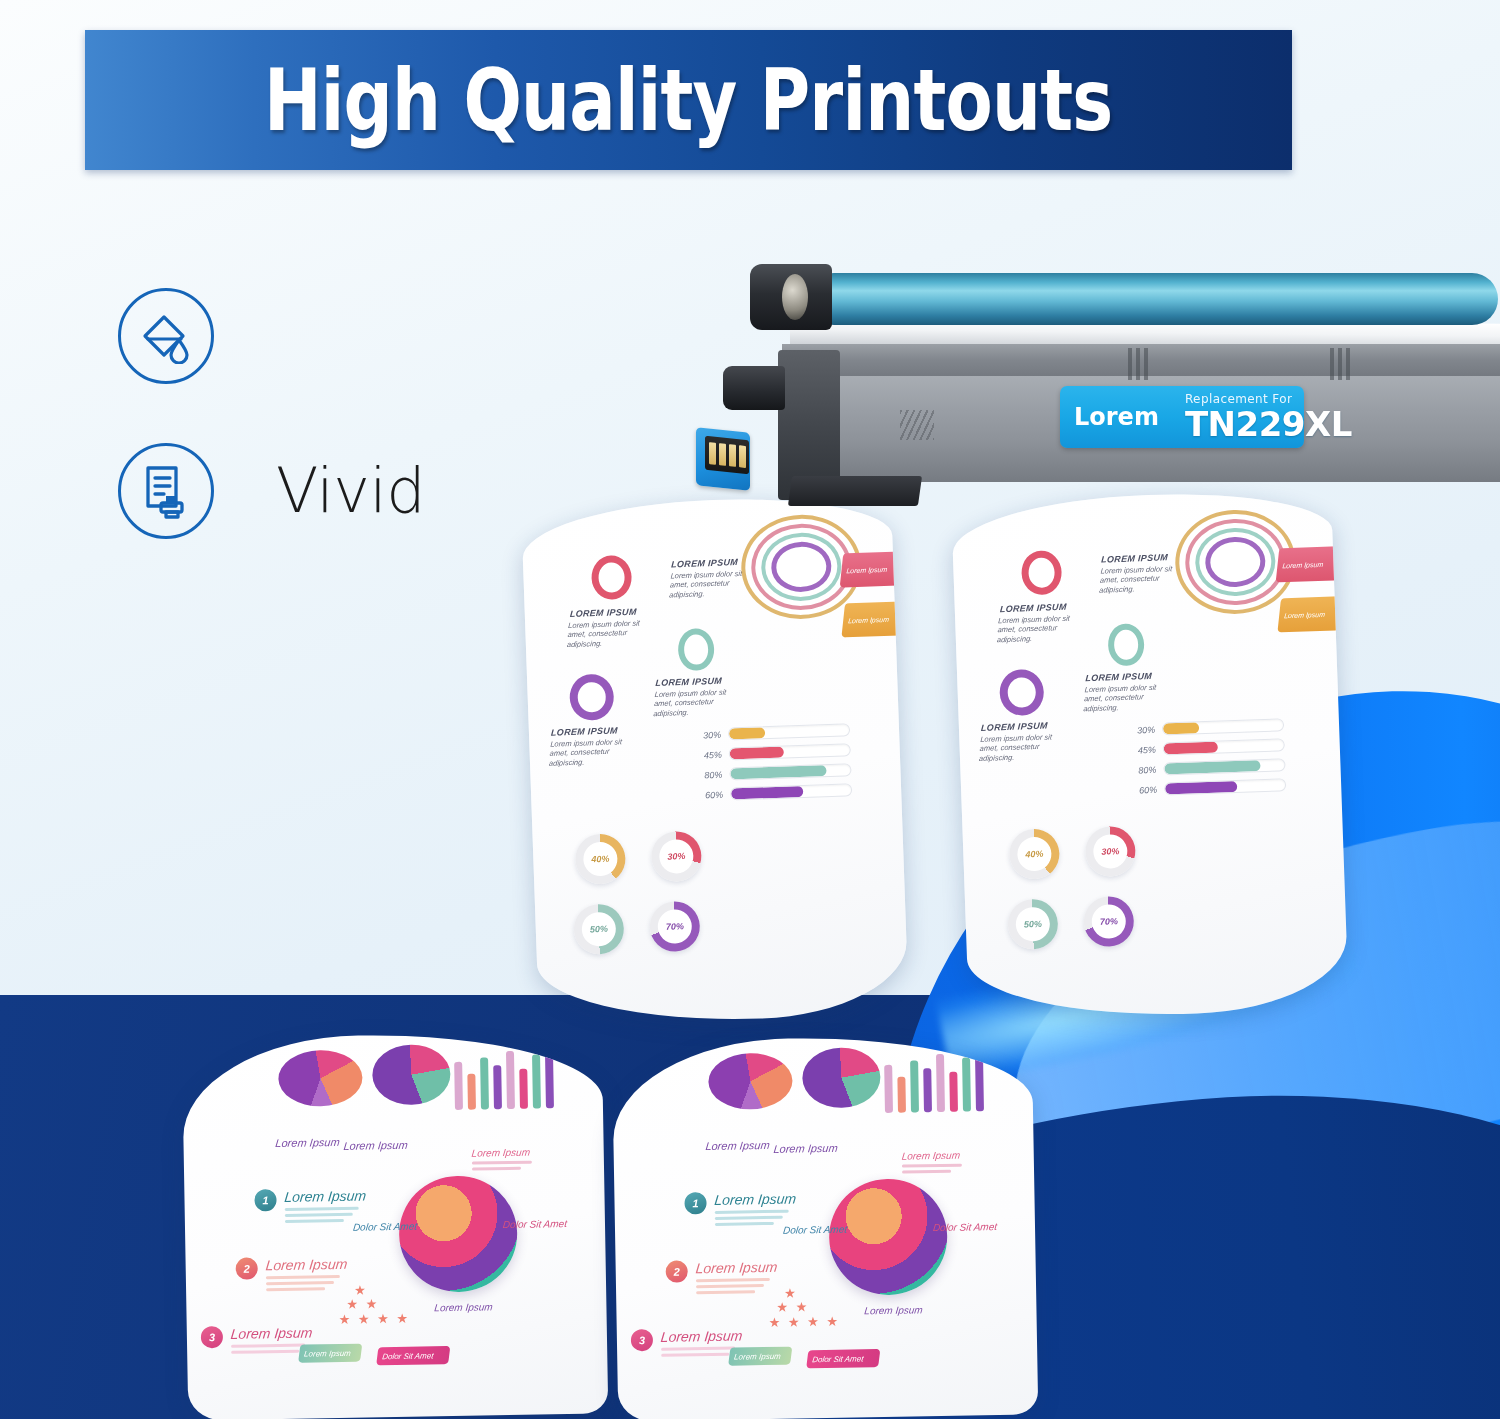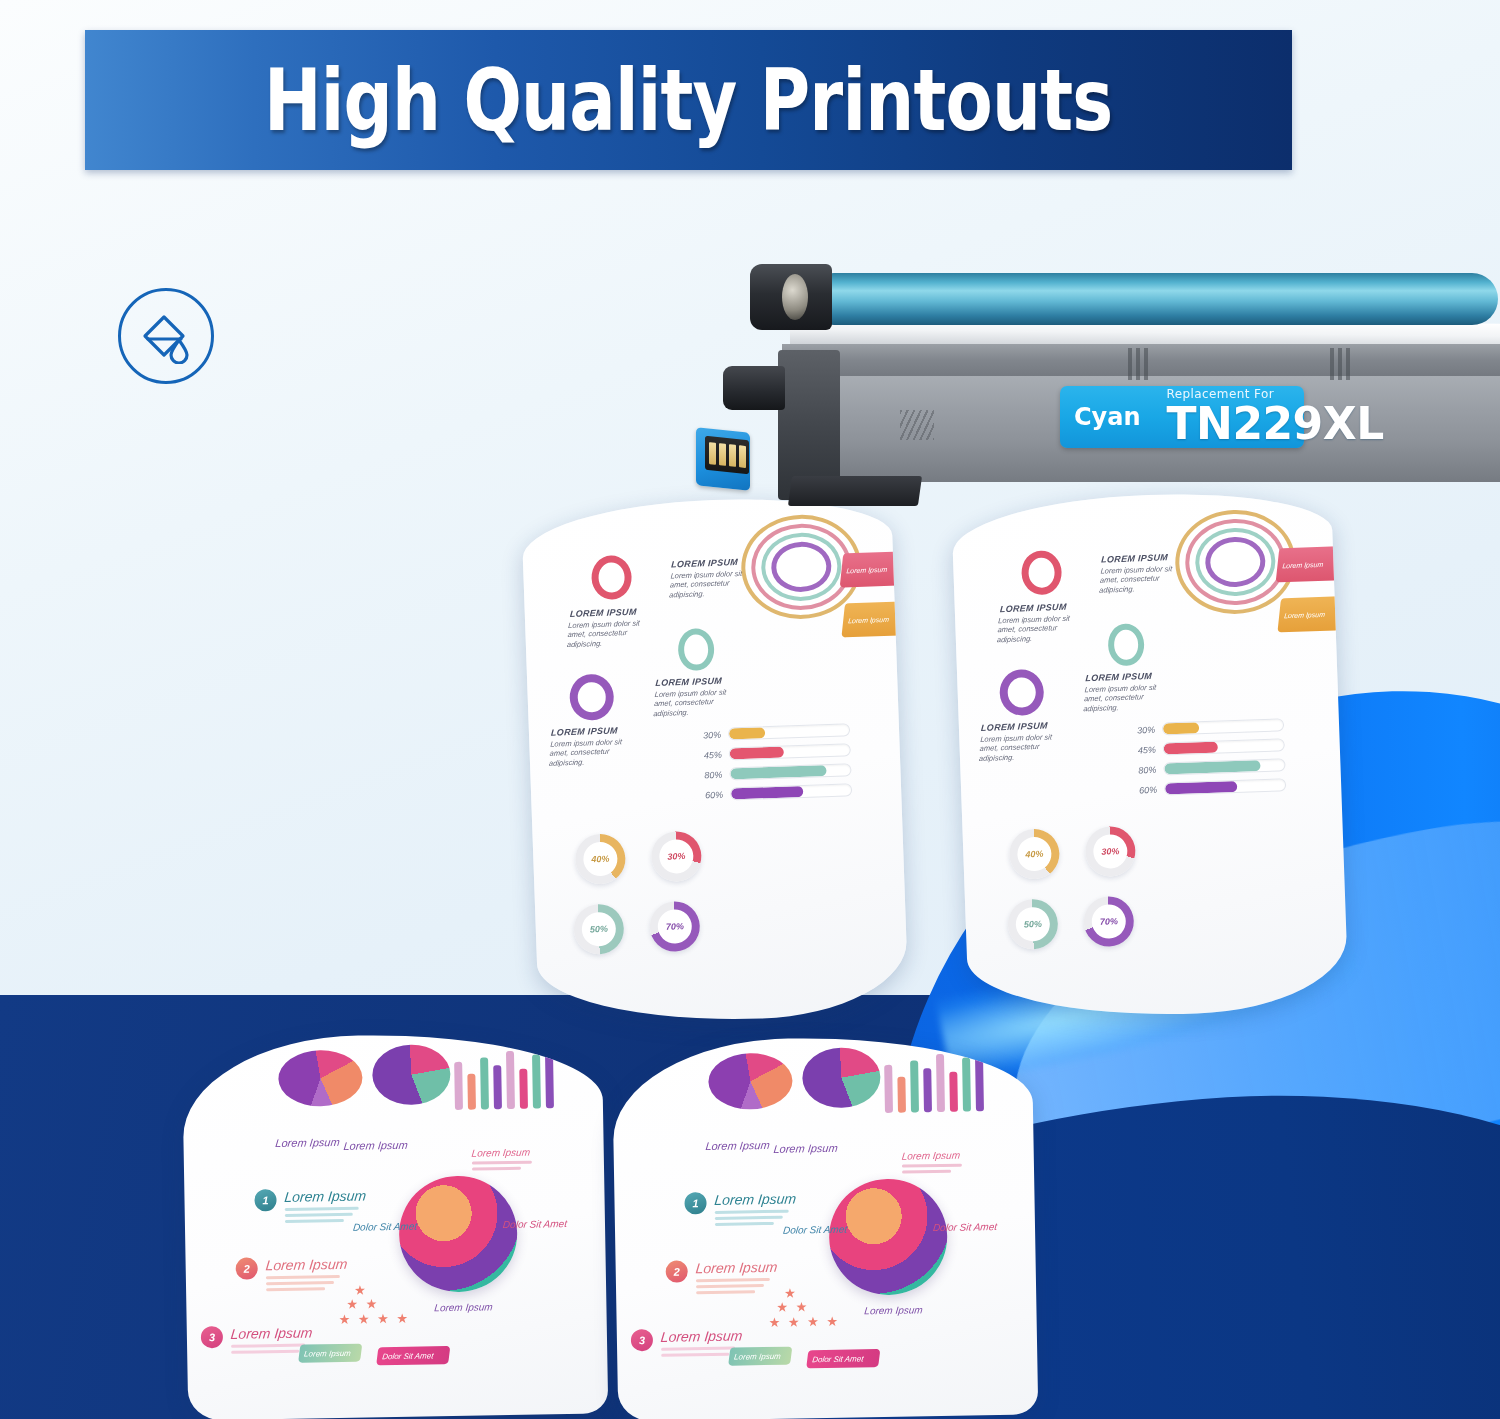--- a/index.html
+++ b/index.html
@@ -165,21 +165,21 @@
     padding-right:13px;
   }
   .tag-sep { width:2px; height:40px; background:rgba(255,255,255,.80); }
   .tag-right { padding-left:13px; display:flex; flex-direction:column; gap:2px; }
   .tag-repl {
     font-family:"DejaVu Sans", sans-serif; font-size:12px; color:#eaf7ff;
     letter-spacing:.4px; line-height:1;
   }
   .tag-model {
     font-family:"DejaVu Sans", sans-serif; font-weight:bold;
-    font-size:44px; color:#ffffff; line-height:1; letter-spacing:-.5px;
+    font-size:34px; color:#ffffff; line-height:1; letter-spacing:-.5px;
     text-shadow:0 1px 2px rgba(0,60,100,.35);
   }
 
   
   .sheet {
     position:absolute;
     background:linear-gradient(170deg,#ffffff 0%,#fdfdfe 55%,#f3f5f8 100%);
     box-shadow:0 6px 22px rgba(25,55,110,.22);
     overflow:hidden;
   }
@@ -274,20 +274,34 @@
     <div class="feature">
       <div class="feat-ico">
         <svg width="56" height="56" viewBox="0 0 56 56" fill="none" stroke="#1565b8" stroke-width="3.2" stroke-linecap="round" stroke-linejoin="round">
           <path d="M26 9 L45 28 L26 47 L7 28 Z"></path>
           <path d="M10 31 L43 31"></path>
           <path d="M41 32 c-5 7 -8 11 -8 15 a8 8 0 0 0 16 0 c0 -4 -3 -8 -8 -15 z"></path>
         </svg>
       </div>
     </div>
 
+    <div class="feature">
+      <div class="feat-ico">
+        <svg width="54" height="56" viewBox="0 0 54 56" fill="none" stroke="#1565b8" stroke-width="3.3" stroke-linecap="round" stroke-linejoin="round">
+          <path d="M9 5 h28 v38 h-28 z"></path>
+          <line x1="16" y1="15" x2="31" y2="15"></line>
+          <line x1="16" y1="23" x2="31" y2="23"></line>
+          <line x1="16" y1="31" x2="25" y2="31"></line>
+          <rect x="27" y="33" width="10" height="7" fill="#1565b8" stroke="none"></rect>
+          <rect x="22" y="40" width="21" height="9" rx="2"></rect>
+          <rect x="27" y="49" width="12" height="5"></rect>
+        </svg>
+      </div>
+      <div class="feat-label">Vivid</div>
+    </div>
 
   </div>
 
   <div class="sheet sheet-upper-1">
     <div class="ig" style="left:68px; top:52px;">
       <div class="ig-ring" style="width:40px;height:44px;border-width:7px;border-color:#e0566e;"></div>
     </div>
     <div class="ig ig-txt ig-ttl" style="left:45px; top:104px;">LOREM IPSUM</div>
     <div class="ig ig-txt ig-sub" style="left:42px; top:116px; width:78px;">Lorem ipsum dolor sit amet, consectetur adipiscing.</div>
 
@@ -605,21 +619,21 @@
     <div class="foot"></div>
     <div class="chip-holder"></div>
     <div class="chip">
         <i></i>
         <i></i>
         <i></i>
         <i></i>
       </div>
 
     <div class="label-tag">
-      <div class="tag-cyan">Cyan</div>
+      <div class="tag-cyan">Lorem</div>
       <div class="tag-sep"></div>
       <div class="tag-right">
         <div class="tag-repl">Replacement For</div>
         <div class="tag-model">TN229XL</div>
       </div>
     </div>
   </div>
 
 </div>
 

